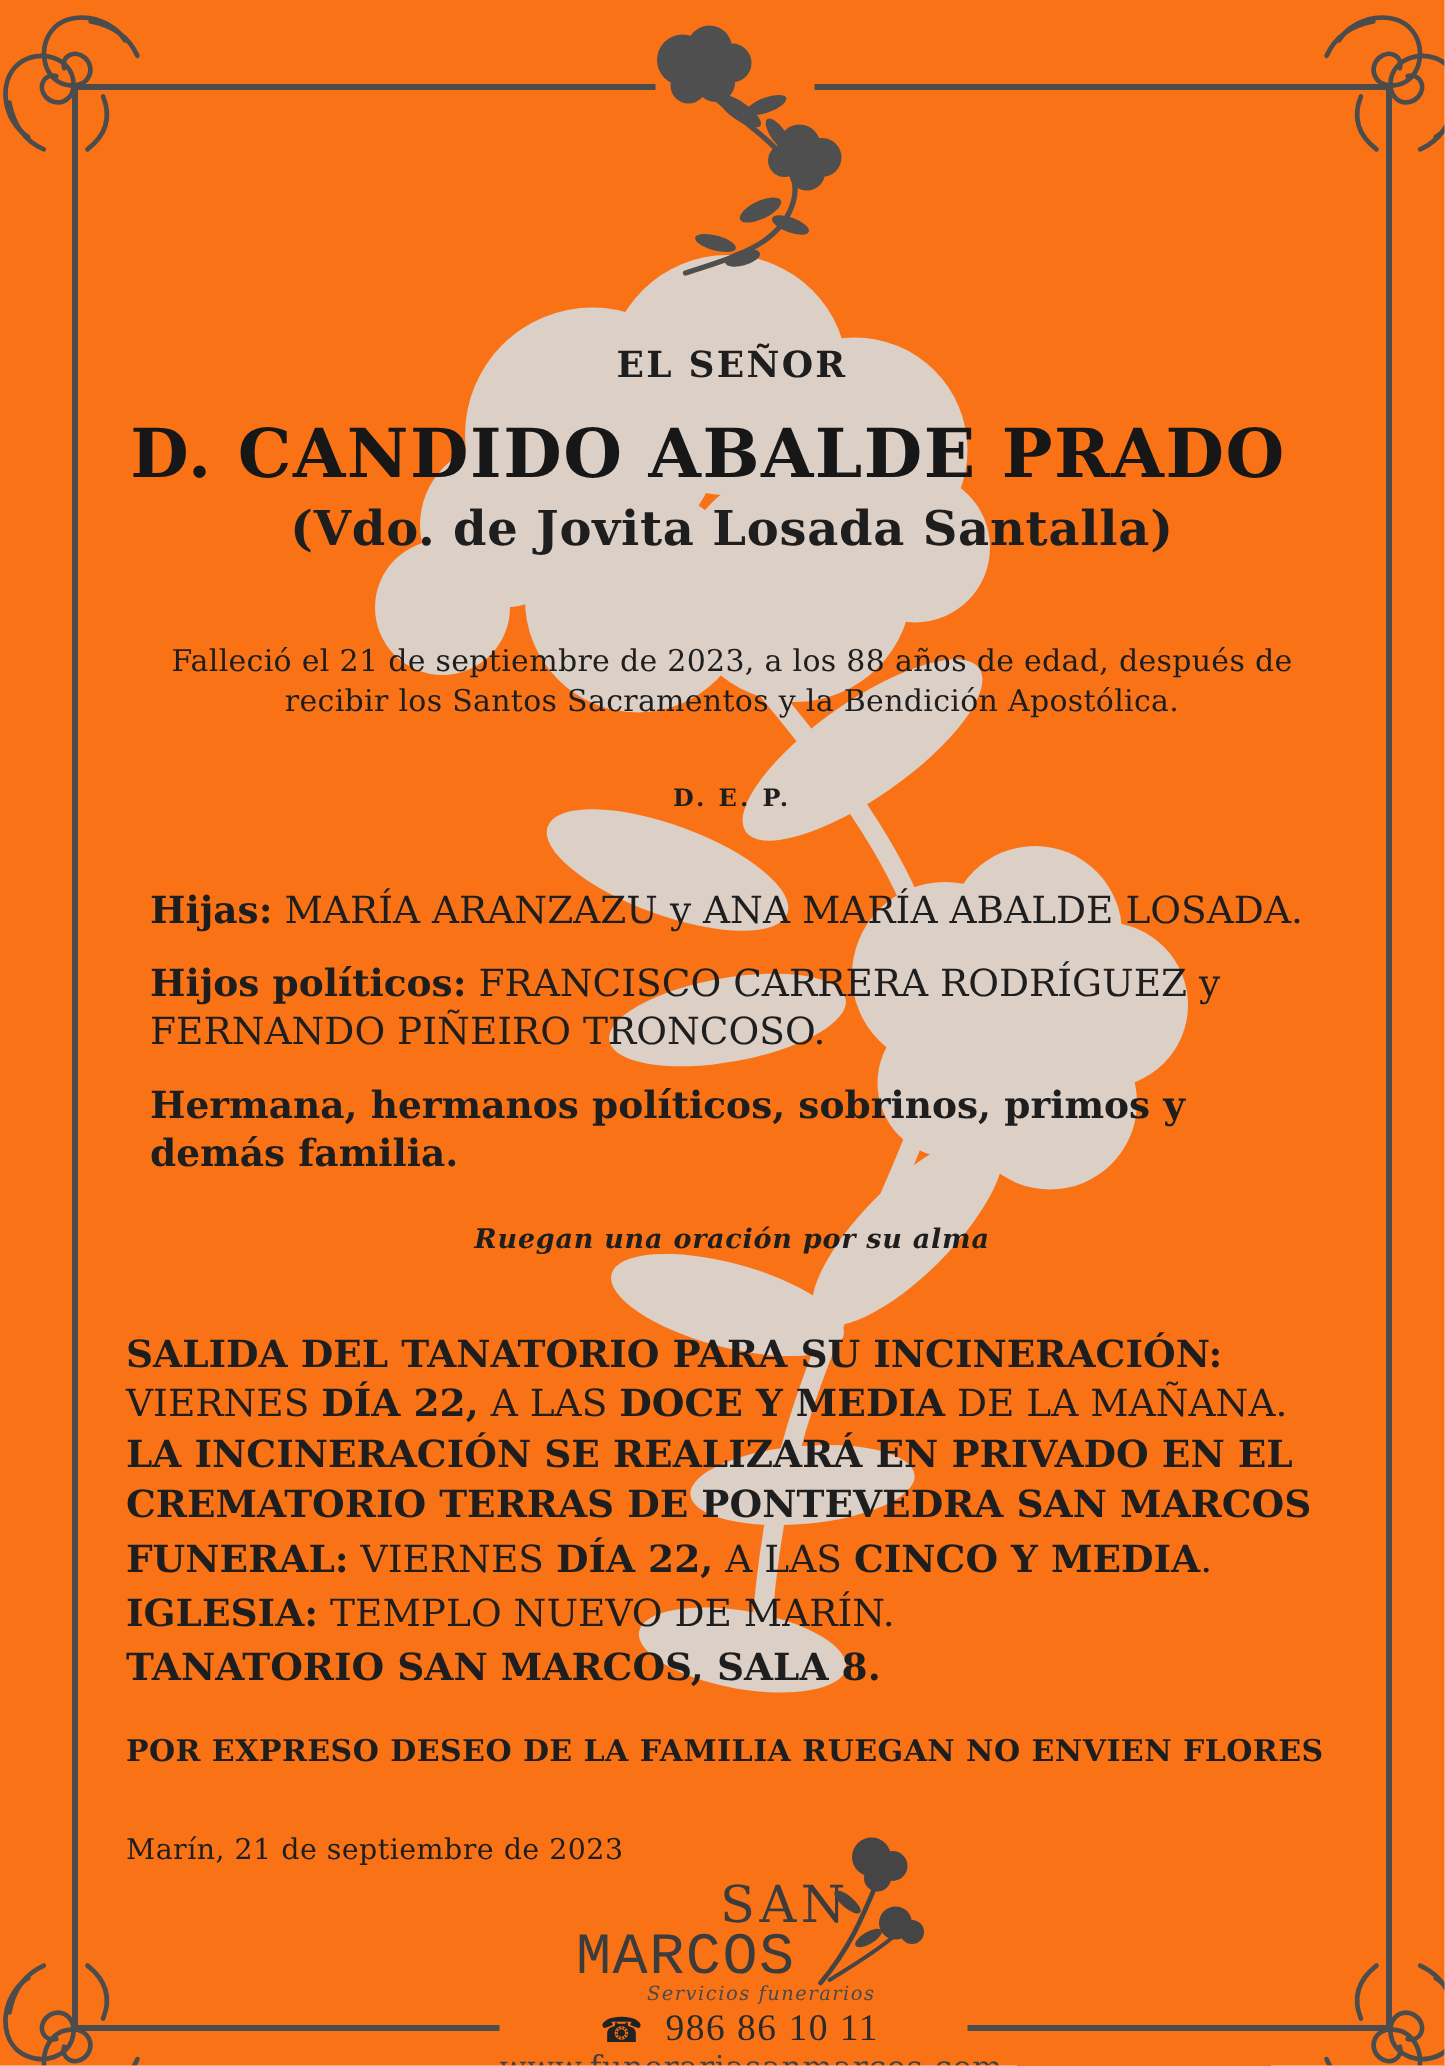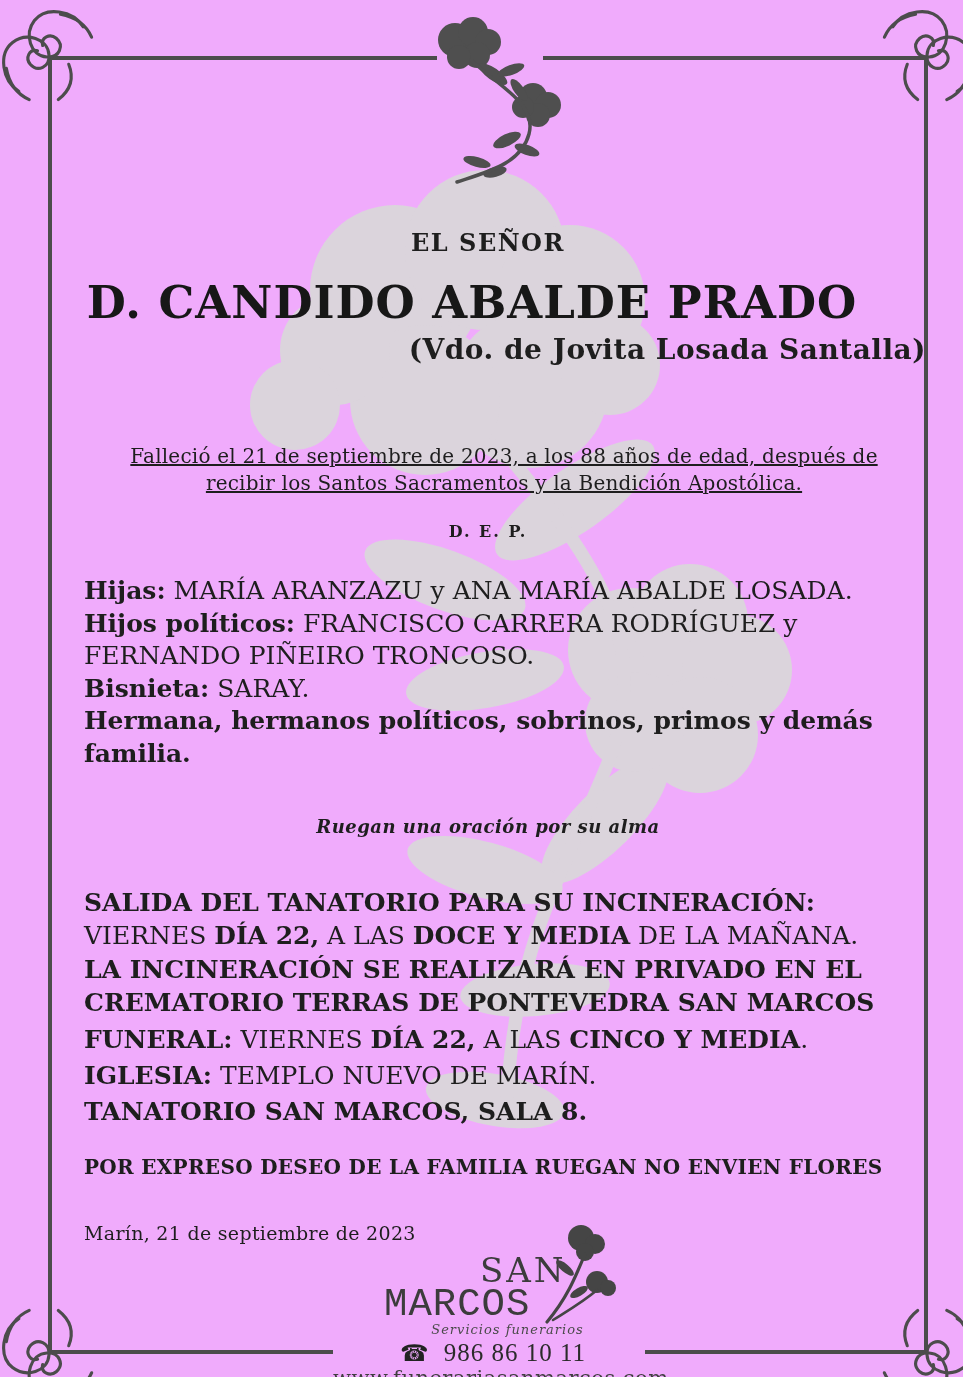--- a/index.html
+++ b/index.html
@@ -1,18 +1,18 @@
 <!DOCTYPE html>
 <html><head>
 <meta charset="utf-8">
 <style>
   html,body{margin:0;padding:0;overflow:hidden;}
   body{width:963px;height:1377px;background:#ffffff;
        font-family:"DejaVu Serif","Liberation Serif",serif;color:#1e1e1e;position:relative;}
-  .page{position:absolute;inset:0;background:#f0abfc;overflow:hidden;}
+  .page{position:absolute;inset:0;background:#f97316;overflow:hidden;}
 
   
   .watermark{position:absolute;left:185px;top:150px;z-index:0;opacity:.9;}
   .borderline{position:absolute;background:#4c4c4c;z-index:1;}
   #b-top-l{left:48px;top:56px;width:389px;height:4px;}
   #b-top-r{left:543px;top:56px;width:385px;height:4px;}
   #b-left{left:48px;top:56px;width:4px;height:1298px;}
   #b-right{left:924px;top:56px;width:4px;height:1298px;}
   #b-bot-l{left:48px;top:1350px;width:285px;height:4px;}
   #b-bot-r{left:645px;top:1350px;width:283px;height:4px;}
@@ -24,28 +24,28 @@
   .topflower{position:absolute;left:415px;top:12px;z-index:3;}
   .logosprig{position:absolute;left:523px;top:1220px;z-index:4;}
 
   
   .txt{position:absolute;z-index:2;}
   .b{font-weight:bold;}
   .honorific{left:50px;top:228px;width:876px;text-align:center;
              font-size:24px;font-weight:bold;letter-spacing:1.5px;}
   .name{left:34px;top:280px;width:876px;text-align:center;margin:0;
         font-size:45px;font-weight:bold;letter-spacing:1px;line-height:45px;color:#171717;}
-  .vdo{left:50px;top:333px;width:876px;text-align:right;
-       font-size:28px;font-weight:bold;letter-spacing:.5px;}
+  .vdo{left:50px;top:333px;width:876px;text-align:center;
+       font-size:32px;font-weight:bold;letter-spacing:.5px;}
   .death{left:88px;top:427px;width:800px;text-align:center;
-         font-size:20px;line-height:27px;letter-spacing:.2px;margin:16px;text-decoration:underline;}
+         font-size:20px;line-height:27px;letter-spacing:.2px;margin:0;}
   .dep{left:50px;top:522px;width:876px;text-align:center;
        font-size:16px;font-weight:bold;letter-spacing:2px;}
   .family{left:84px;top:575px;width:810px;font-size:25px;line-height:32.6px;}
-  .family p{margin:0;}
+  .family p{margin:16px;}
   .prayer{left:50px;top:816px;width:876px;text-align:center;
           font-size:18px;font-weight:bold;font-style:italic;letter-spacing:.5px;}
   .schedule{left:84px;top:886px;width:814px;font-size:25px;line-height:33.4px;}
   .schedule p{margin:0;}
   .schedule p.gap{margin-top:3px;}
   .flowers{left:84px;top:1155px;width:814px;
            font-size:20px;font-weight:bold;letter-spacing:.3px;}
   .dateline{left:84px;top:1222px;font-size:19px;letter-spacing:.3px;}
 
   
@@ -157,21 +157,20 @@
 
   <div class="txt honorific">EL SEÑOR</div>
   <h1 class="txt name">D. CANDIDO ABALDE PRADO</h1>
   <div class="txt vdo">(Vdo. de Jovita Losada Santalla)</div>
   <p class="txt death">Falleció el 21 de septiembre de 2023, a los 88 años de edad, después de recibir los Santos Sacramentos y la Bendición Apostólica.</p>
   <div class="txt dep">D. E. P.</div>
 
   <div class="txt family">
     <p><span class="b">Hijas:</span><span> MARÍA ARANZAZU y ANA MARÍA ABALDE LOSADA.</span></p>
     <p><span class="b">Hijos políticos:</span><span> FRANCISCO CARRERA RODRÍGUEZ y FERNANDO PIÑEIRO TRONCOSO.</span></p>
-    <p><span class="b">Bisnieta:</span><span> SARAY.</span></p>
     <p class="b">Hermana, hermanos políticos, sobrinos, primos y demás familia.</p>
   </div>
 
   <div class="txt prayer">Ruegan una oración por su alma</div>
 
   <div class="txt schedule">
     <p class="b">SALIDA DEL TANATORIO PARA SU INCINERACIÓN:</p>
     <p><span>VIERNES </span><span class="b">DÍA 22,</span><span> A LAS </span><span class="b">DOCE Y MEDIA</span><span> DE LA MAÑANA.</span></p>
     <p class="b">LA INCINERACIÓN SE REALIZARÁ EN PRIVADO EN EL CREMATORIO TERRAS DE PONTEVEDRA SAN MARCOS</p>
     <p class="gap"><span class="b">FUNERAL:</span><span> VIERNES </span><span class="b">DÍA 22,</span><span> A LAS </span><span class="b">CINCO Y MEDIA</span><span>.</span></p>

